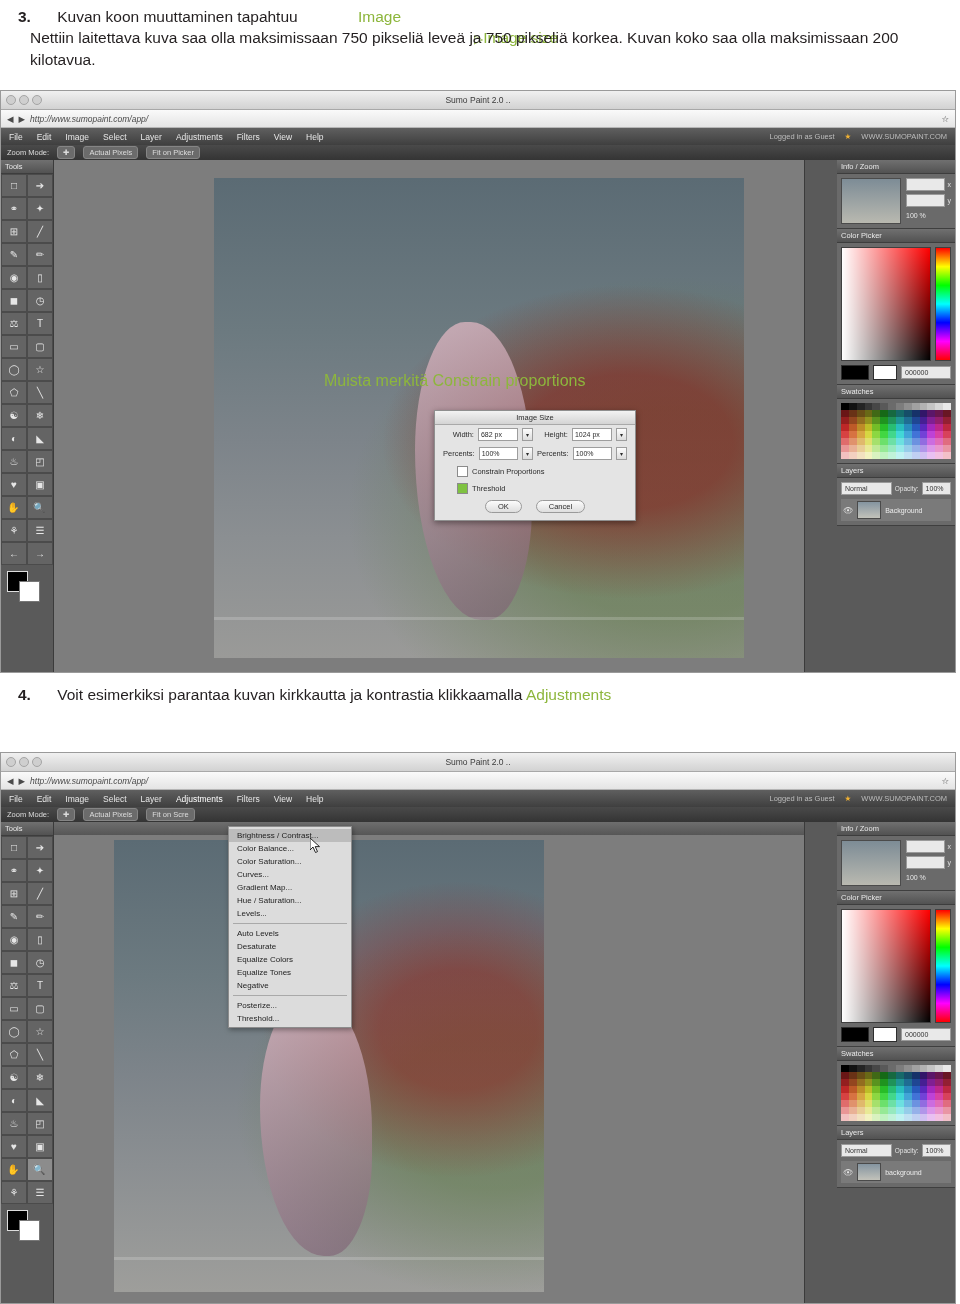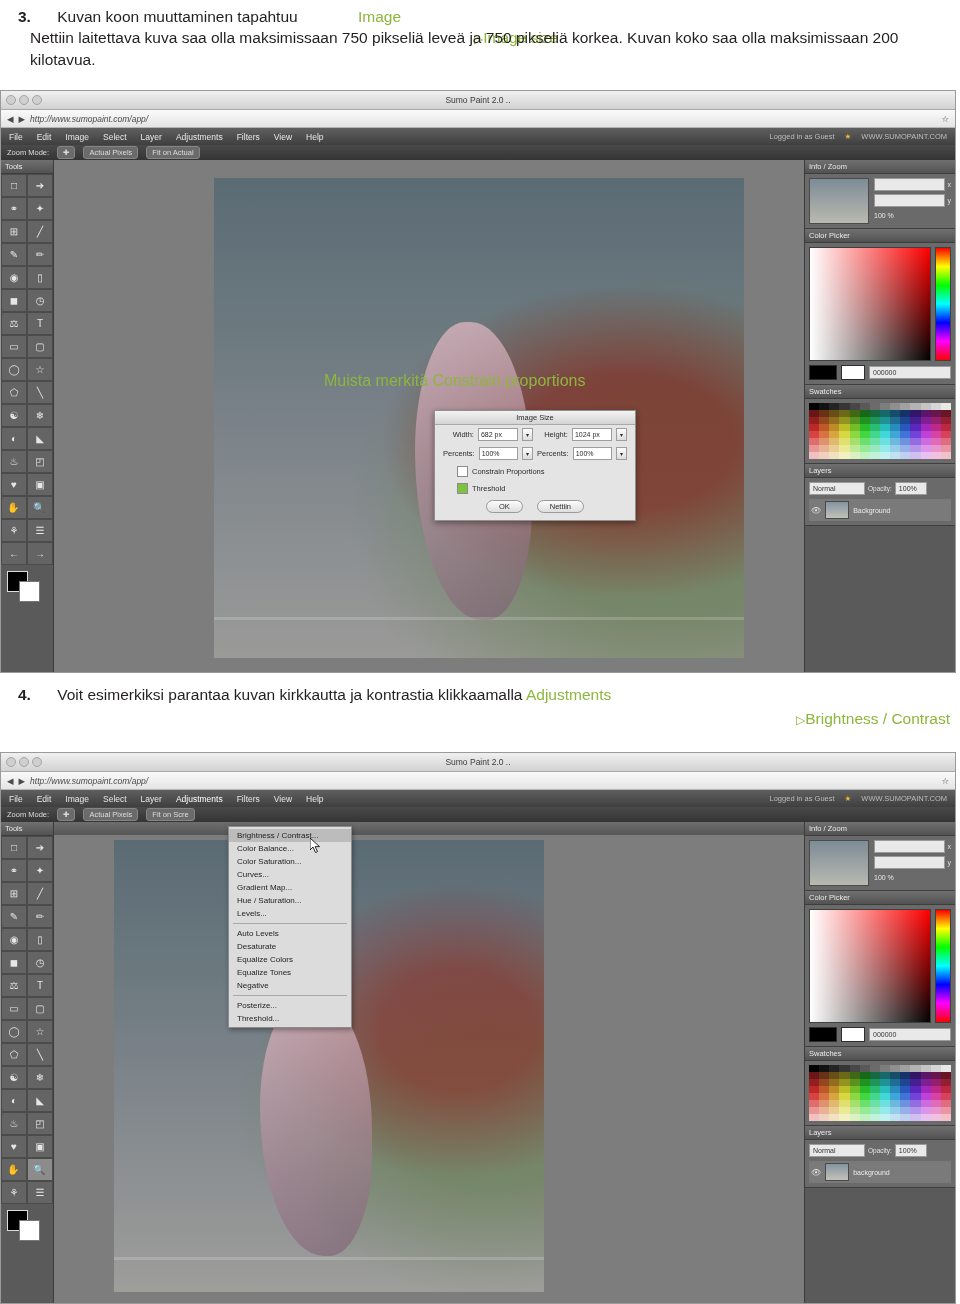--- a/index.html
+++ b/index.html
@@ -34,21 +34,21 @@
   .toolgrid{display:grid;grid-template-columns:1fr 1fr;}
   .toolcell{height:21px;border:1px solid #4b4b4b;background:#646464;display:flex;align-items:center;
       justify-content:center;color:#e6e6e6;font-size:10px;}
   .canvaswrap{flex:1;background:#7d7d7d;position:relative;overflow:hidden;}
   .canvastitle{height:13px;background:linear-gradient(#6e6e6e,#565656);color:#eaeaea;font-size:8px;
       display:flex;align-items:center;justify-content:center;position:relative;}
   .canvastitle .btns{position:absolute;right:4px;display:flex;gap:3px;}
   .cbtn{width:9px;height:9px;border-radius:50%;background:#8f8f8f;border:1px solid #6a6a6a;}
   .photo{position:absolute;overflow:hidden;background:#46525c;}
   .rightpanel{width:150px;background:#5a5a5a;border-left:1px solid #3b3b3b;}
-  .pbox{border-bottom:1px solid #3f3f3f;}
+  .pbox{border-bottom:1px solid #3f3f3f;margin-left:32px;}
   .pbody{background:#6a6a6a;padding:4px;}
   .swatchgrid{display:grid;grid-template-columns:repeat(14,1fr);}
   .sw{height:7px;}
   .fieldbox{background:#e9e9e9;border:1px solid #9a9a9a;height:11px;font-size:7px;color:#333;
       display:flex;align-items:center;padding:0 3px;}
 
   
   .dlg{position:absolute;background:#e4e4e4;border:1px solid #8f8f8f;box-shadow:0 2px 6px rgba(0,0,0,.4);
       font-size:7.5px;color:#2c2c2c;}
   .dlg .hdr{height:13px;background:linear-gradient(#f3f3f3,#d4d4d4);border-bottom:1px solid #a9a9a9;
@@ -114,21 +114,21 @@
     <span class="right">
       <span>Logged in as Guest</span>
       <span style="color:#f2b233;">★</span>
       <span>WWW.SUMOPAINT.COM</span>
     </span>
   </div>
   <div class="toolbar2">
     <span>Zoom Mode:</span>
     <span class="pill">✚</span>
     <span class="pill">Actual Pixels</span>
-    <span class="pill">Fit on Actual</span>
+    <span class="pill">Fit on Picker</span>
   </div>
 
   <div class="workrow" style="height:516px;">
 
     <div class="toolspanel">
       <div class="panelhdr">Tools</div>
       <div class="toolgrid">
         <div class="toolcell">□</div>
         <div class="toolcell">➔</div>
         <div class="toolcell">⚭</div>
@@ -206,21 +206,21 @@
         <div class="row" style="padding-left:22px;">
           <span class="chk"></span>
           <span>Constrain Proportions</span>
         </div>
         <div class="row" style="padding-left:22px;">
           <span class="chk on"></span>
           <span>Threshold</span>
         </div>
         <div class="row" style="justify-content:center;gap:14px;padding-bottom:7px;">
           <span class="dbtn">OK</span>
-          <span class="dbtn">Nettiin</span>
+          <span class="dbtn">Cancel</span>
         </div>
       </div>
     </div>
 
     <div class="rightpanel">
       <div class="pbox">
         <div class="panelhdr">Info / Zoom</div>
         <div class="pbody" style="display:flex;gap:5px;">
           <div style="width:58px;height:44px;background:linear-gradient(#7d8c96,#b9b9b0);border:1px solid #4b4b4b;"></div>
           <div style="flex:1;">
@@ -385,23 +385,20 @@
         </div>
       </div>
     </div>
   </div>
 </div>
 
 <div class="step" style="left:18px;top:684px;width:932px;">
   <span class="num">4.</span>
   <span style="margin-left:22px;">Voit esimerkiksi parantaa kuvan kirkkautta ja kontrastia klikkaamalla</span>
   <span class="accent">Adjustments</span>
-  <div class="accent" style="text-align:right;margin-top:2px;">
-    <span class="tri">▷</span><span>Brightness / Contrast</span>
-  </div>
 </div>
 
 <div class="app" style="left:0;top:752px;width:956px;height:552px;">
   <div class="titlebar">
     <div class="dots">
       <div class="dot"></div>
       <div class="dot"></div>
       <div class="dot"></div>
     </div>
     <div class="ttl">Sumo Paint 2.0 ..</div>

